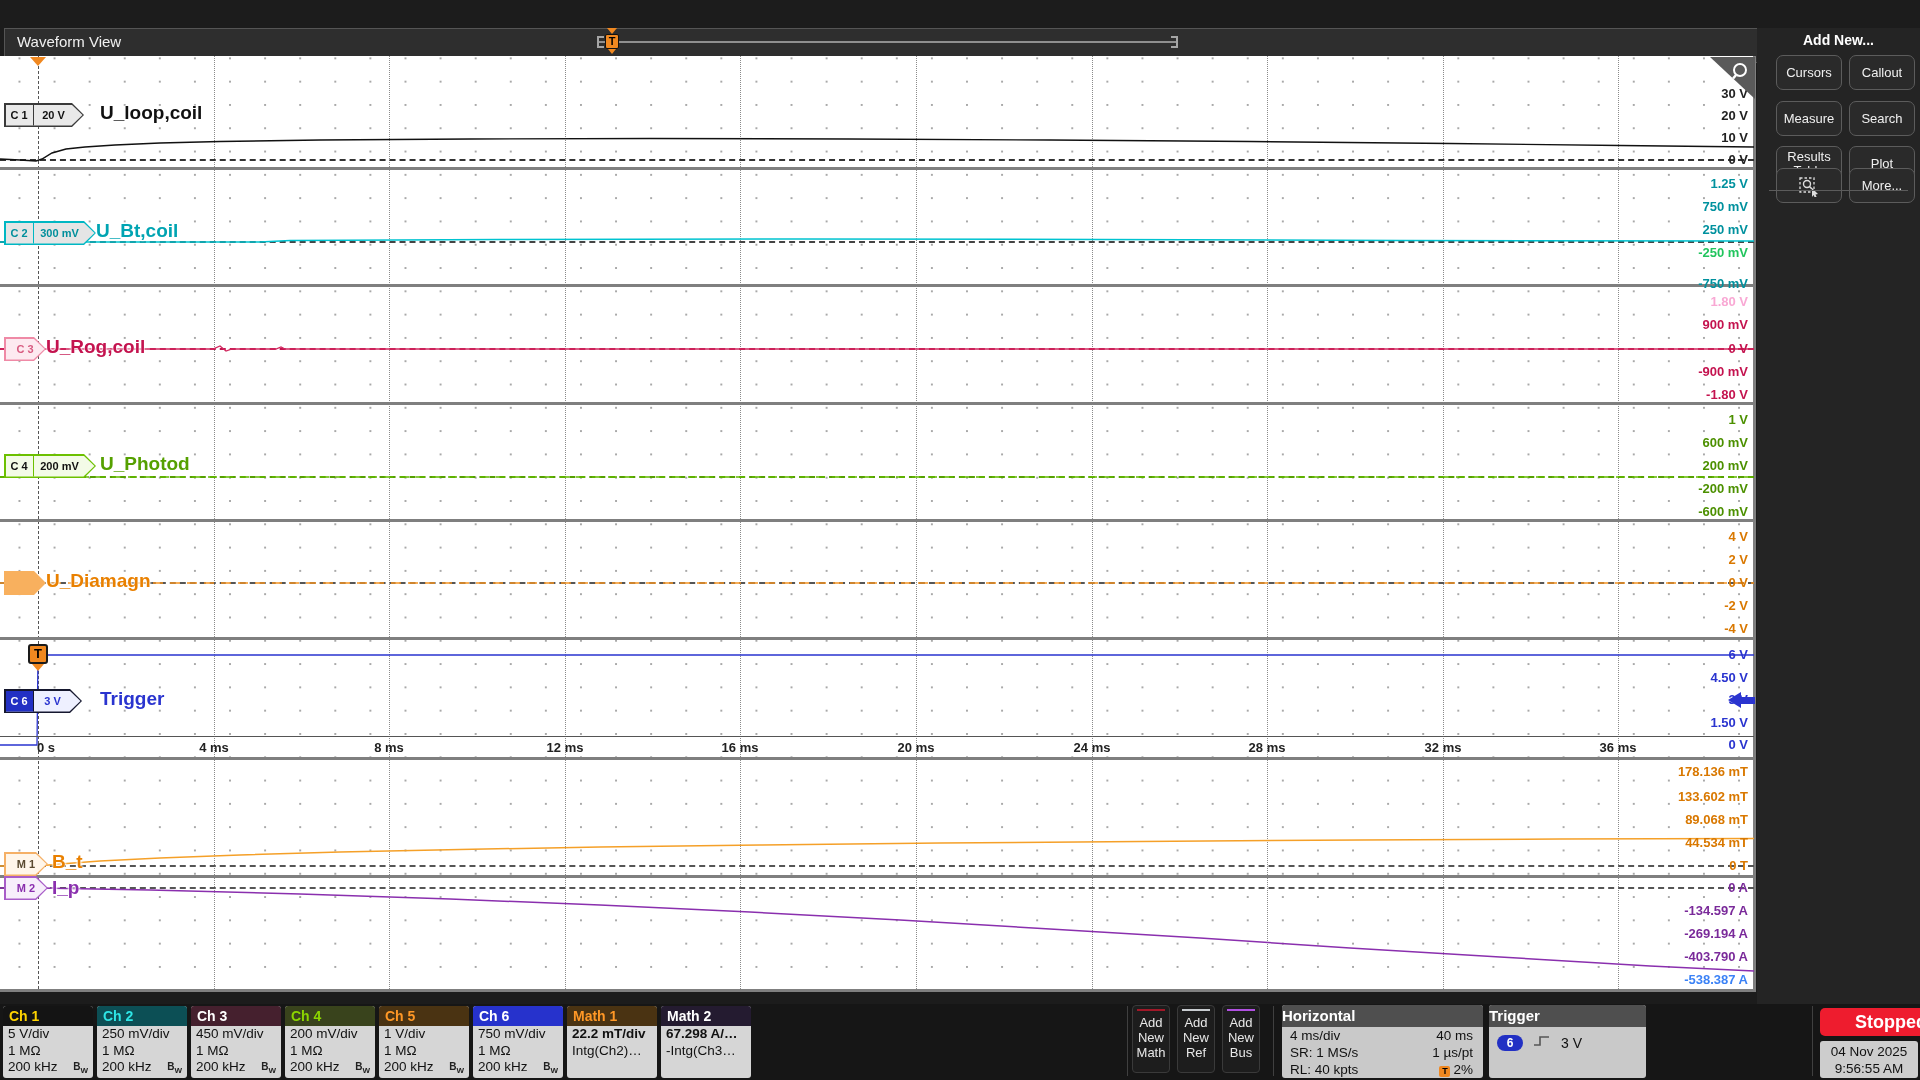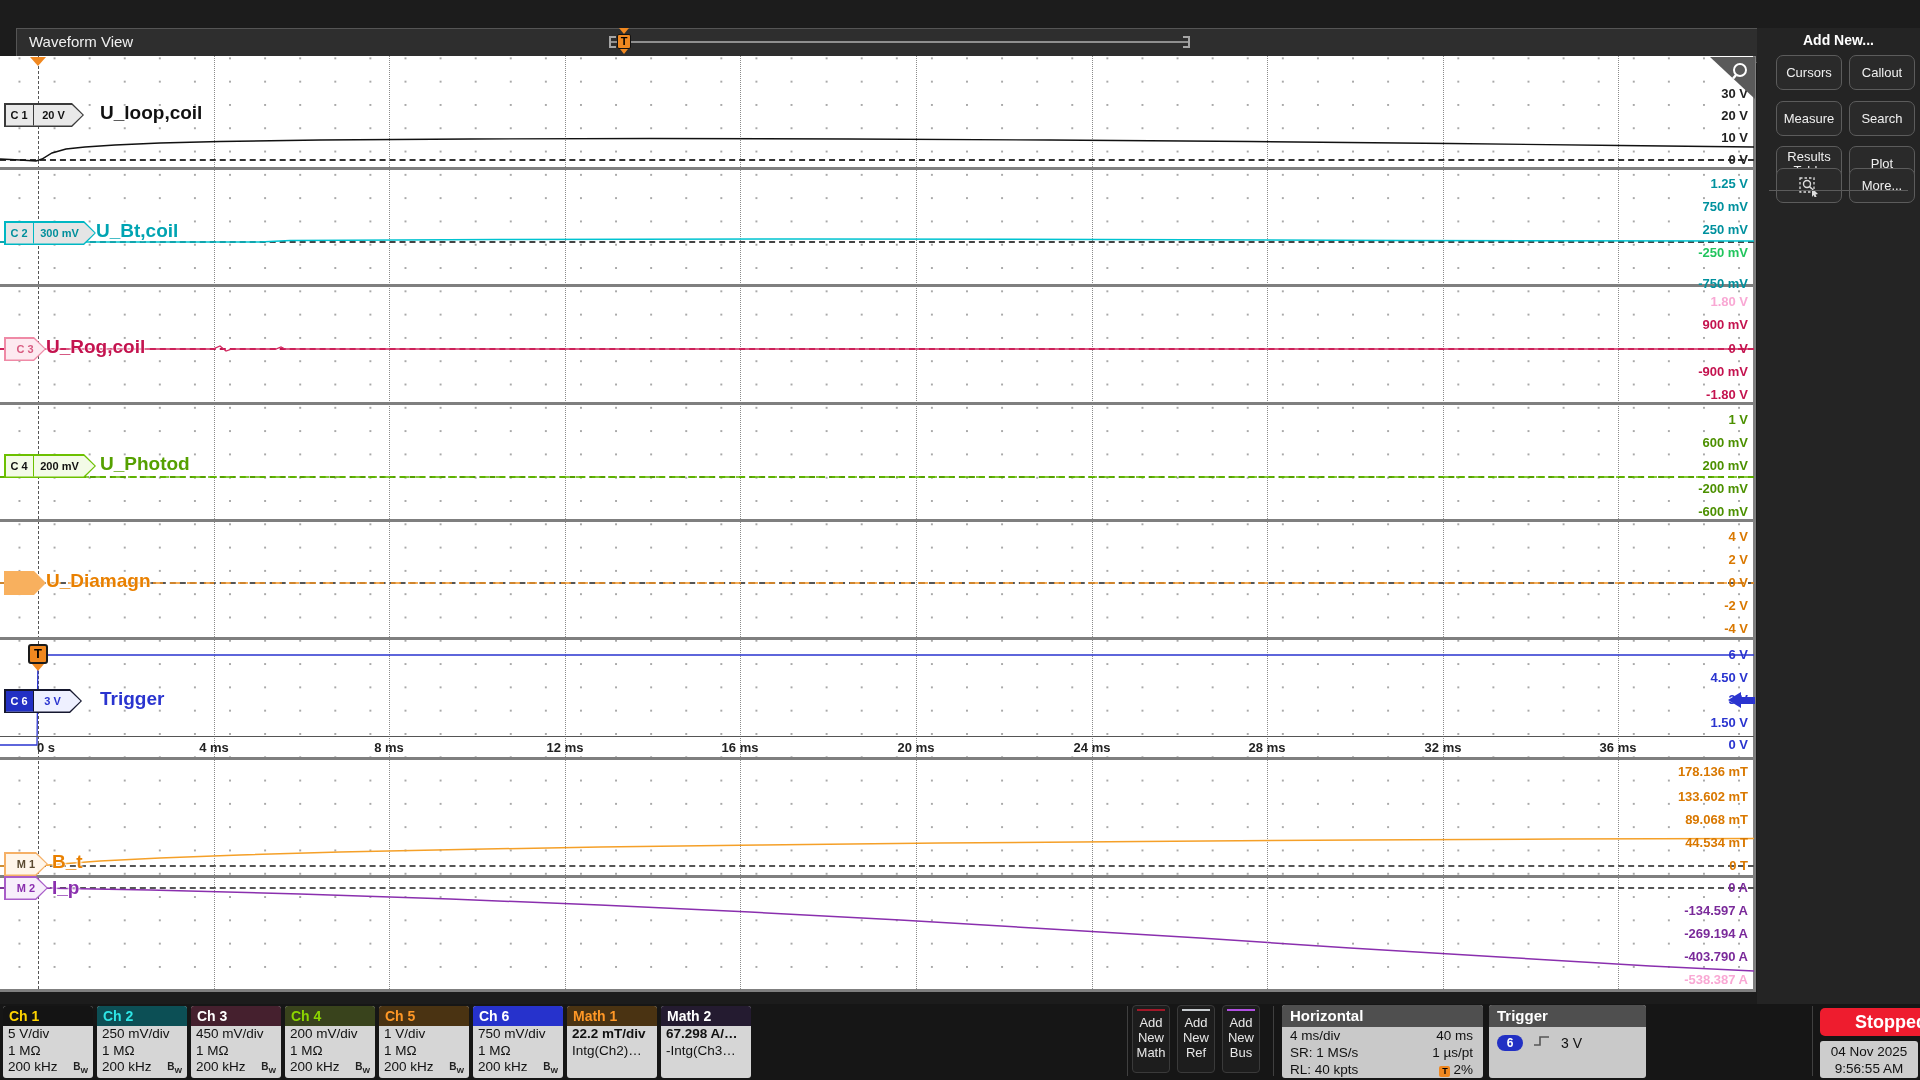--- a/index.html
+++ b/index.html
@@ -4,21 +4,21 @@
 <style>
   html,body{margin:0;padding:0;background:#000;}
   #root{position:relative;width:1920px;height:1080px;background:#1c1c1c;overflow:hidden;
         font-family:"Liberation Sans",sans-serif;-webkit-font-smoothing:antialiased;}
   
   #menubar{position:absolute;left:0;top:0;width:1920px;height:28px;background:#222;}
   .menu-item{position:absolute;top:0;height:28px;line-height:28px;color:#f2f2f2;font-size:14px;cursor:default;}
   #logo{position:absolute;right:8px;top:1px;height:26px;line-height:26px;font-size:23px;font-weight:bold;color:#fff;letter-spacing:-1px;}
   #logo .k{color:#18c0e8;}
   
-  #titlebar{position:absolute;left:16px;top:28px;width:1757px;height:35px;background:#2e2e2e;border:1px solid #555;box-sizing:border-box;}
+  #titlebar{position:absolute;left:4px;top:28px;width:1757px;height:35px;background:#2e2e2e;border:1px solid #555;box-sizing:border-box;}
   #paneltitle{position:absolute;left:12px;top:0;line-height:26px;color:#f0f0f0;font-size:15px;}
   #recordbar{position:absolute;left:592px;top:5px;width:581px;height:16px;}
   .rb-line{position:absolute;left:2px;right:2px;top:7px;height:2px;background:#8f8f8f;}
   .rb-bl{position:absolute;left:0;top:2px;width:7px;height:12px;border:2px solid #a5a5a5;border-right:none;box-sizing:border-box;}
   .rb-br{position:absolute;right:0;top:2px;width:7px;height:12px;border:2px solid #a5a5a5;border-left:none;box-sizing:border-box;}
   #rb-marker{position:absolute;left:8px;top:-4px;width:14px;height:26px;}
   .rb-tri{position:absolute;left:2px;top:-2px;width:0;height:0;border-left:5px solid transparent;border-right:5px solid transparent;border-top:6px solid #f08820;}
   .rb-box{position:absolute;left:0;top:4px;width:14px;height:15px;background:#f08820;border:1px solid #111;border-radius:2px;box-sizing:border-box;color:#000;font-size:11px;font-weight:bold;text-align:center;line-height:13px;}
   .rb-tri2{position:absolute;left:3px;top:19px;width:0;height:0;border-left:4px solid transparent;border-right:4px solid transparent;border-top:5px solid #f08820;}
   
@@ -60,21 +60,21 @@
   #footer{position:absolute;left:0;top:1004px;width:1920px;height:76px;background:#161616;}
   .card{position:absolute;top:2px;width:90px;height:72px;border-radius:3px;overflow:hidden;background:#d6d6d6;}
   .card .hd{height:20px;line-height:20px;padding-left:6px;font-size:14px;font-weight:bold;}
   .card .rw{font-size:13.5px;line-height:16.5px;padding-left:5px;color:#111;white-space:nowrap;}
   .card .bw{position:absolute;right:5px;bottom:3px;font-size:10px;font-weight:bold;color:#222;}
   .card .bw sub{font-size:8px;}
   .addbtn{position:absolute;top:1px;width:38px;height:68px;background:#1d1d1d;border:1px solid #3a3a3a;border-radius:4px;box-sizing:border-box;}
   .addbtn .ln{margin:3px auto 4px auto;width:28px;height:2px;}
   .addbtn .wd{text-align:center;color:#e8e8e8;font-size:13px;line-height:15px;}
   .panel{position:absolute;top:1px;background:#c9c9c9;border-radius:3px;overflow:hidden;}
-  .panel .hd{height:22px;line-height:22px;background:#4f4f4f;color:#fff;font-size:15px;font-weight:bold;padding-left:8px;}
+  .panel .hd{height:22px;line-height:22px;background:#4f4f4f;color:#fff;font-size:15px;font-weight:bold;}
   .panel .prow{display:flex;justify-content:space-between;padding:0 10px 0 8px;font-size:13.5px;line-height:17px;color:#111;}
   .ticon{display:inline-block;width:11px;height:11px;background:#f08820;border-radius:2px;color:#000;font-size:9px;font-weight:bold;text-align:center;line-height:11px;margin-right:3px;}
   .pill{display:inline-block;width:26px;height:16px;background:#2230c4;border-radius:8px;color:#fff;font-size:12px;font-weight:bold;text-align:center;line-height:16px;}
   .sep{position:absolute;top:2px;width:1px;height:70px;background:#404040;}
   #stopped{position:absolute;left:1820px;top:1008px;width:107px;height:28px;background:#ee1c2e;border-radius:5px;color:#fff;font-size:18px;font-weight:bold;text-align:right;line-height:28px;}
   #datetime{position:absolute;left:1820px;top:1041px;width:98px;height:37px;background:#cdcdcd;border-radius:3px;color:#111;font-size:13.5px;text-align:center;line-height:17px;padding-top:2px;box-sizing:border-box;}
 </style>
 </head>
 <body>
 
@@ -217,21 +217,21 @@
         <div class="outer" style="background: rgb(245, 176, 102);"></div>
         <div class="inner" style="background: rgb(255, 246, 234);">
           <div class="c1" style="width: 100%; color: rgb(90, 74, 48);">M 1</div>
         </div>
       </div>
       <div class="namelbl" style="left: 52px; top: 851px; color: rgb(233, 128, 0);">B_t</div>
       <div class="tick" style="top: 880px; color: rgb(122, 42, 154);">0 A</div>
       <div class="tick" style="top: 903px; color: rgb(122, 42, 154);">-134.597 A</div>
       <div class="tick" style="top: 926px; color: rgb(122, 42, 154);">-269.194 A</div>
       <div class="tick" style="top: 949px; color: rgb(122, 42, 154);">-403.790 A</div>
-      <div class="tick" style="top: 972px; color: #f9a8d4;">-538.387 A</div>
+      <div class="tick" style="top: 972px; color: #3b82f6;">-538.387 A</div>
       <div class="badge" style="top: 876px; width: 44px;">
         <div class="outer" style="background: rgb(168, 92, 200);"></div>
         <div class="inner" style="background: rgb(247, 238, 251);">
           <div class="c1" style="width: 100%; color: rgb(138, 47, 174);">M 2</div>
         </div>
       </div>
       <div class="namelbl" style="left: 52px; top: 877px; color: rgb(138, 47, 174);">I_p</div>
       <div id="timeline"></div>
       <div class="timelbl" style="left: 46px; top: 740px;">0 s</div>
       <div class="timelbl" style="left: 214px; top: 740px;">4 ms</div>

